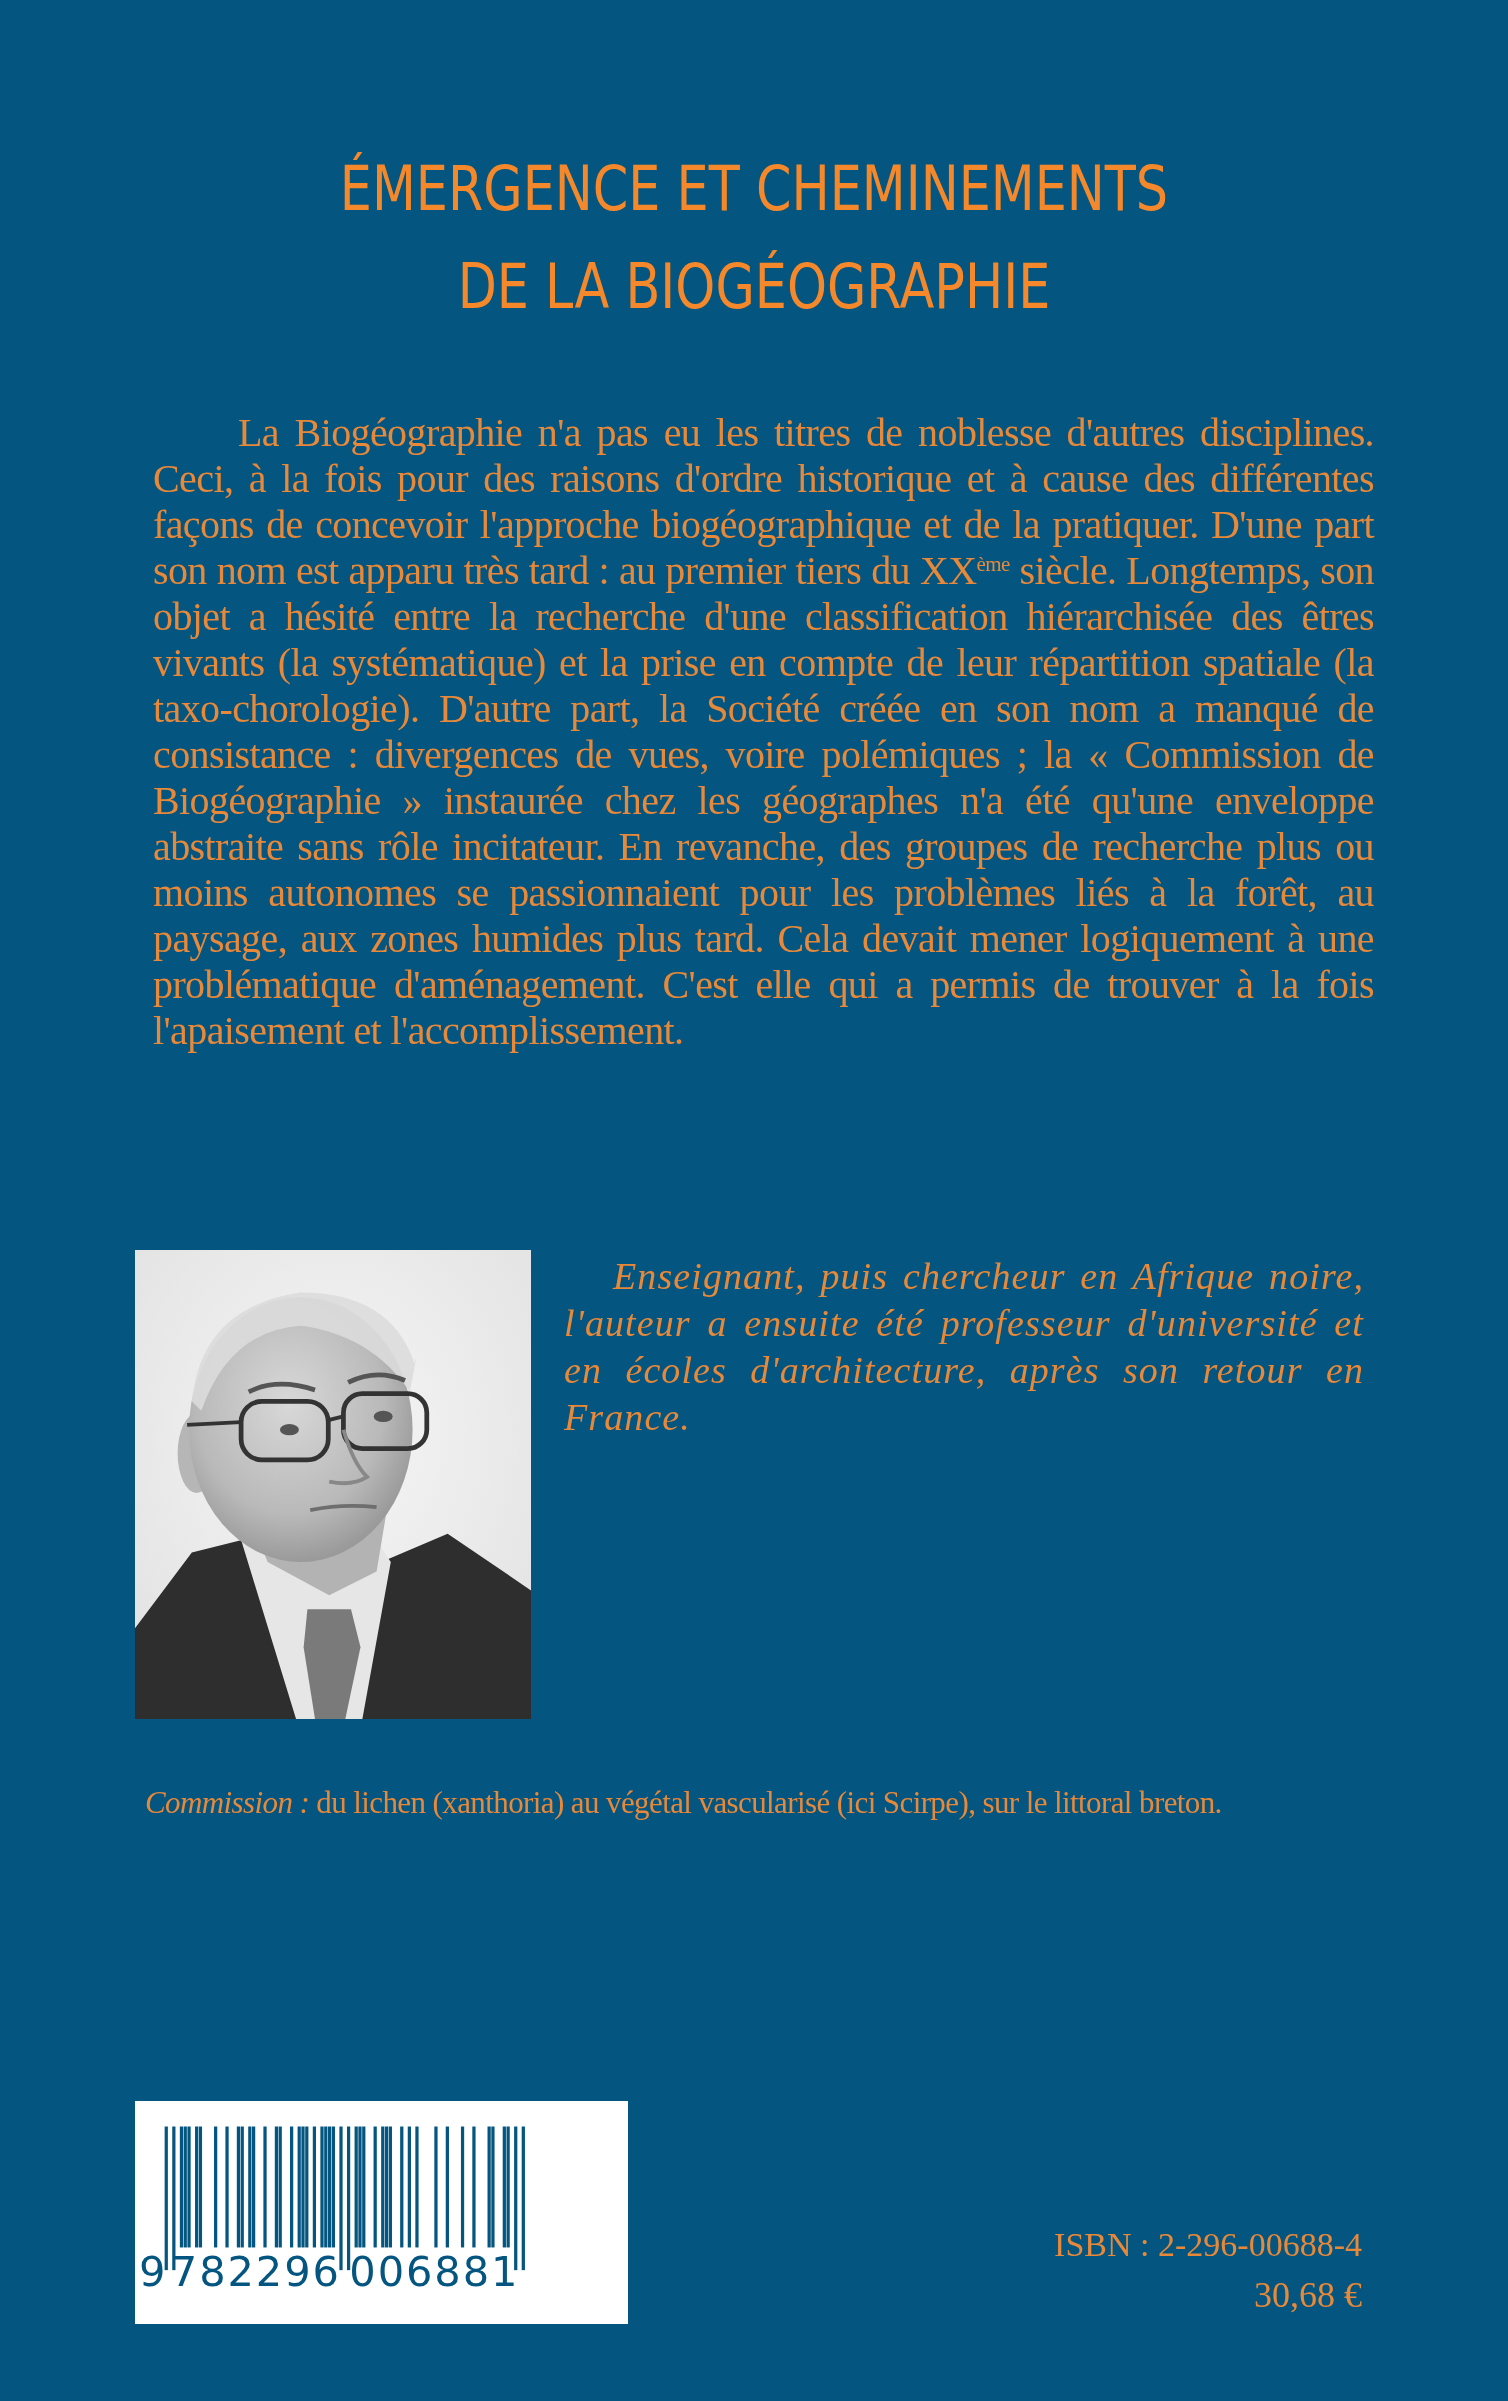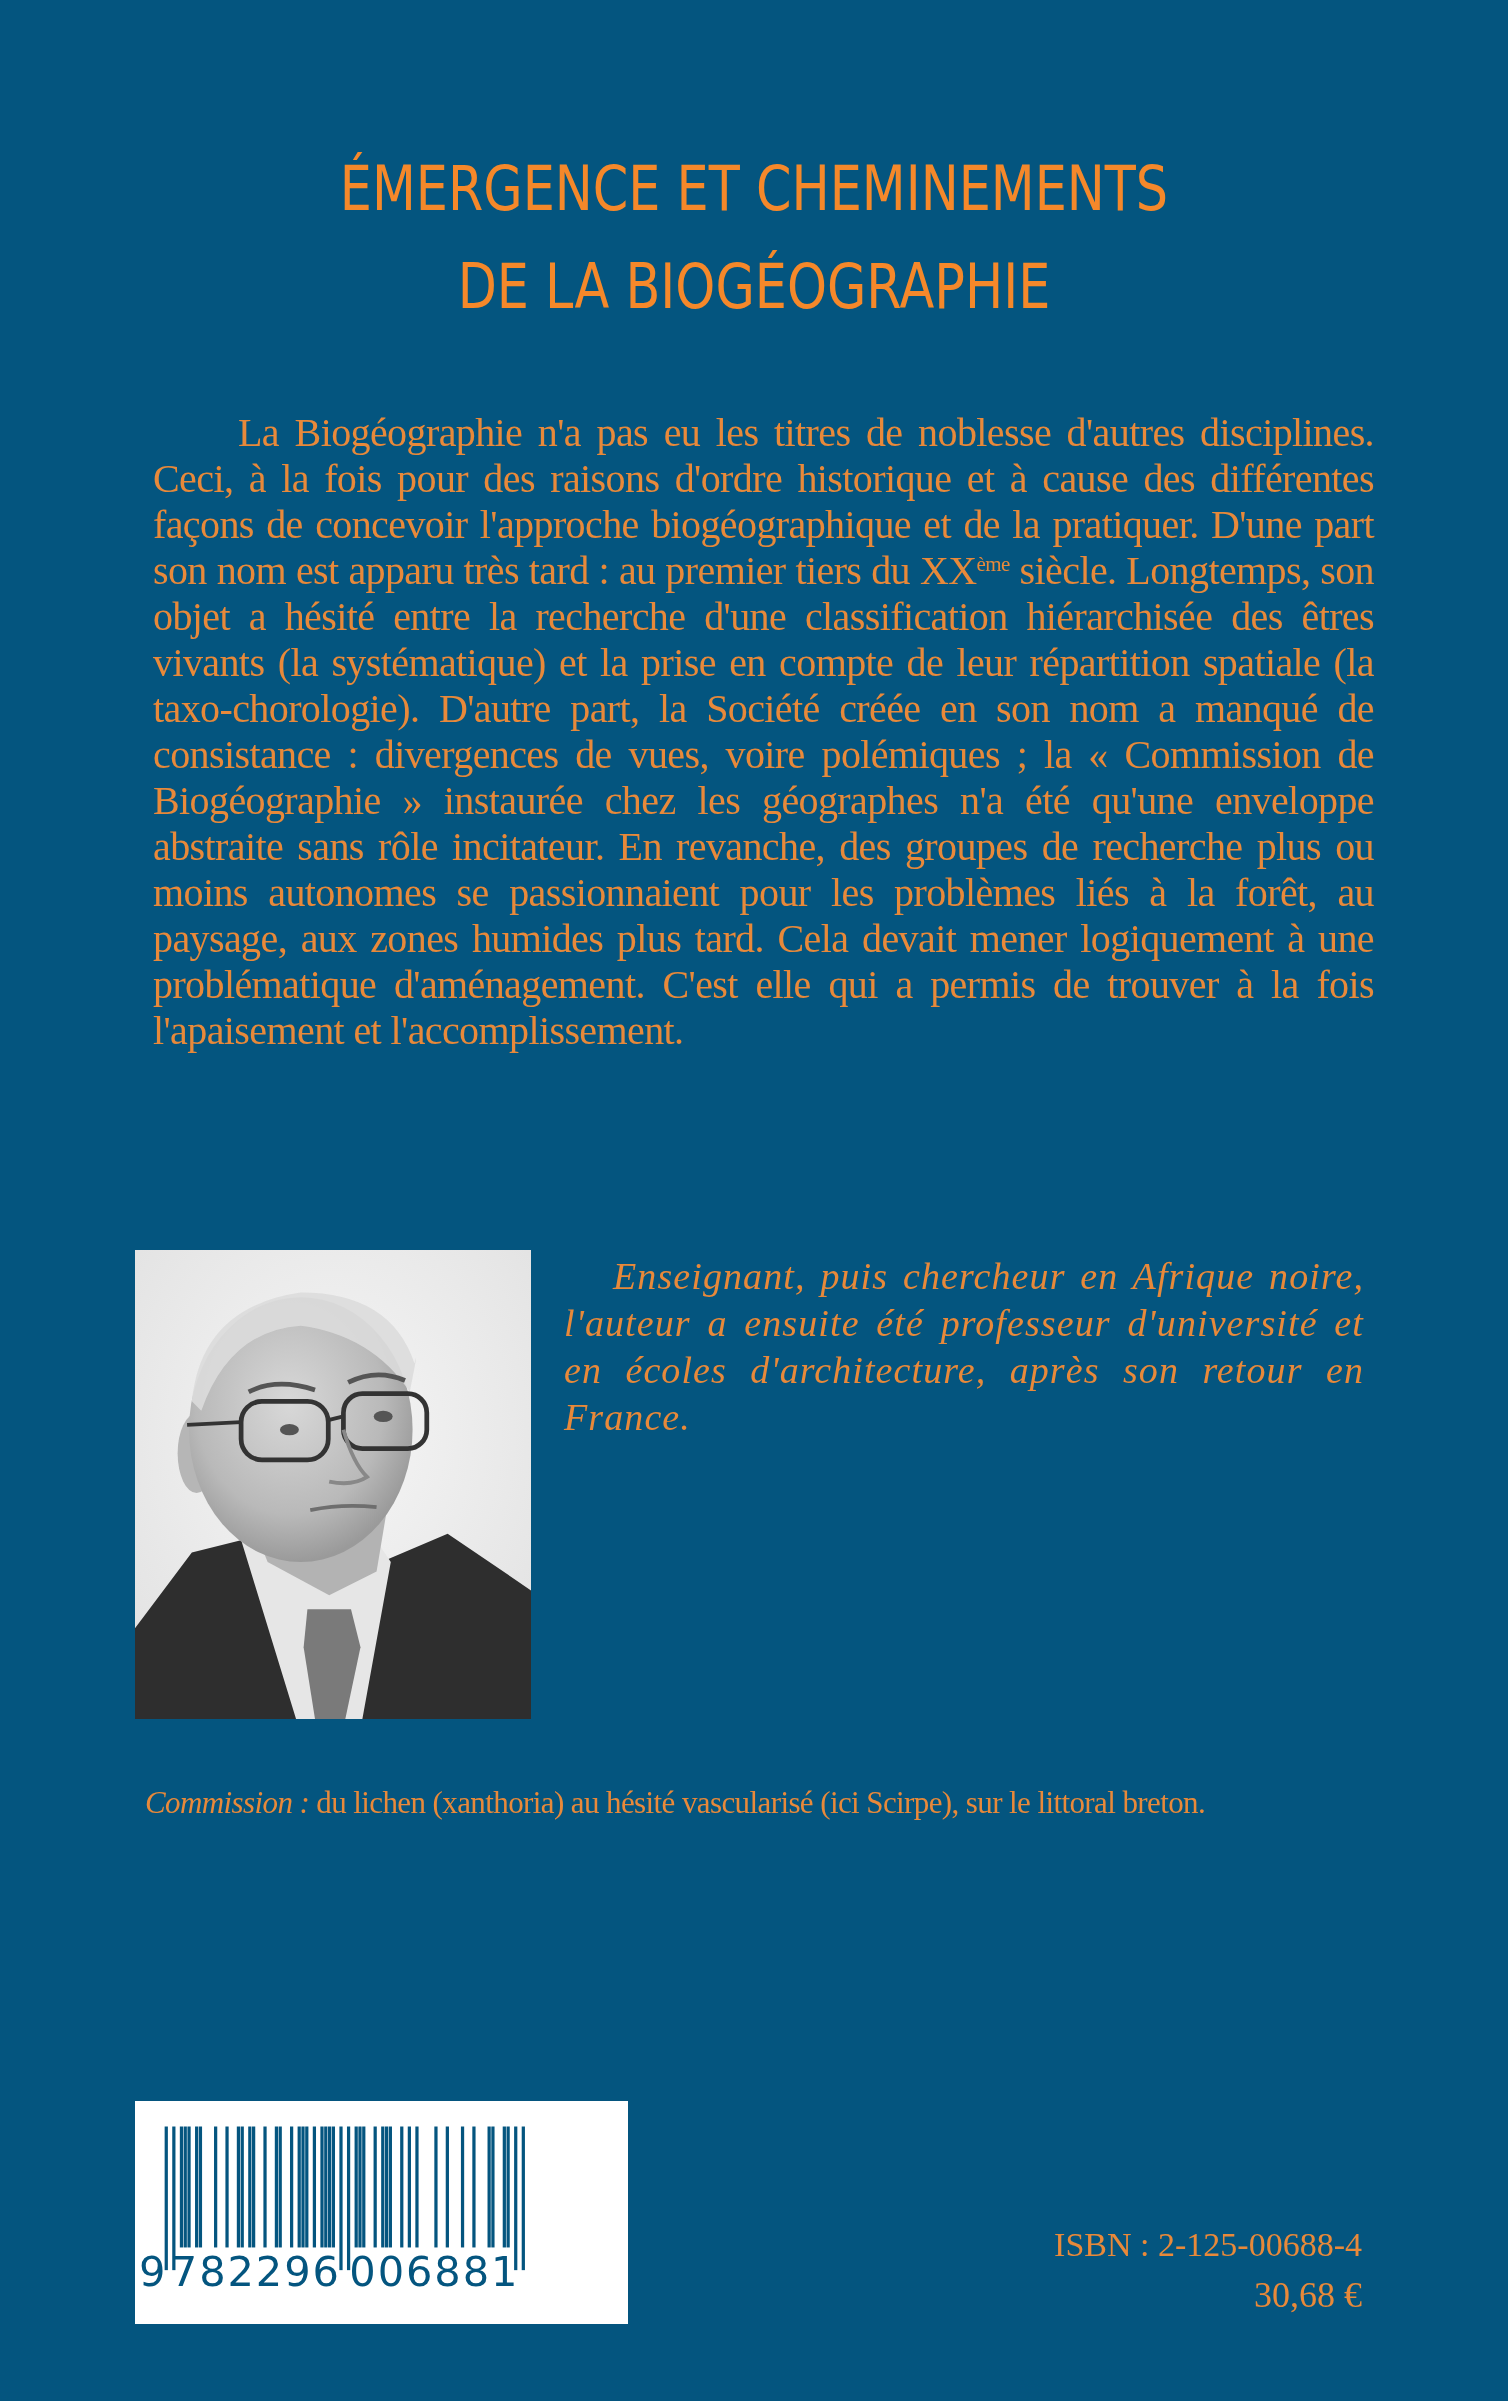--- a/index.html
+++ b/index.html
@@ -164,21 +164,21 @@
     <ellipse cx="262" cy="176" rx="10" ry="6" fill="#555"></ellipse>
 
     <path d="M220 190 Q230 225 245 240 Q230 250 205 245" stroke="#888" stroke-width="4" fill="none"></path>
 
     <path d="M185 275 Q220 268 255 272" stroke="#6e6e6e" stroke-width="4" fill="none"></path>
   </svg>
 </div>
 
 <p class="bio">Enseignant, puis chercheur en Afrique noire, l'auteur a ensuite été professeur d'université et en écoles d'architecture, après son retour en France.</p>
 
-<p class="cover-note"><span class="lead">Commission :</span><span> du lichen (xanthoria) au hésité vascularisé (ici Scirpe), sur le littoral breton.</span></p>
+<p class="cover-note"><span class="lead">Commission :</span><span> du lichen (xanthoria) au végétal vascularisé (ici Scirpe), sur le littoral breton.</span></p>
 
 <div class="barcode-box">
   <svg id="barcode-svg" width="493" height="223" viewBox="0 0 521 236">
       <rect x="31.00" y="27" width="3.42" height="152" fill="#04557f"></rect>
       <rect x="39.04" y="27" width="3.42" height="152" fill="#04557f"></rect>
       <rect x="47.08" y="27" width="3.42" height="128" fill="#04557f"></rect>
       <rect x="51.10" y="27" width="3.42" height="128" fill="#04557f"></rect>
       <rect x="55.12" y="27" width="3.42" height="128" fill="#04557f"></rect>
       <rect x="63.16" y="27" width="3.42" height="128" fill="#04557f"></rect>
       <rect x="67.18" y="27" width="3.42" height="128" fill="#04557f"></rect>
@@ -221,15 +221,15 @@
       <rect x="388.78" y="27" width="3.42" height="128" fill="#04557f"></rect>
       <rect x="392.80" y="27" width="3.42" height="128" fill="#04557f"></rect>
       <rect x="400.84" y="27" width="3.42" height="152" fill="#04557f"></rect>
       <rect x="408.88" y="27" width="3.42" height="152" fill="#04557f"></rect>
       <text x="4" y="196" fill="#04557f" font-family="DejaVu Sans, sans-serif" font-size="44" text-anchor="start">9</text>
       <text x="127.47999999999999" y="196" fill="#04557f" font-family="DejaVu Sans, sans-serif" font-size="44" text-anchor="middle" letter-spacing="2">782296</text>
       <text x="316.41999999999996" y="196" fill="#04557f" font-family="DejaVu Sans, sans-serif" font-size="44" text-anchor="middle" letter-spacing="2">006881</text>
     </svg>
 </div>
 
-<p class="isbn">ISBN : 2-125-00688-4</p>
+<p class="isbn">ISBN : 2-296-00688-4</p>
 <p class="price">30,68 €</p>
 
 
 </body></html>

